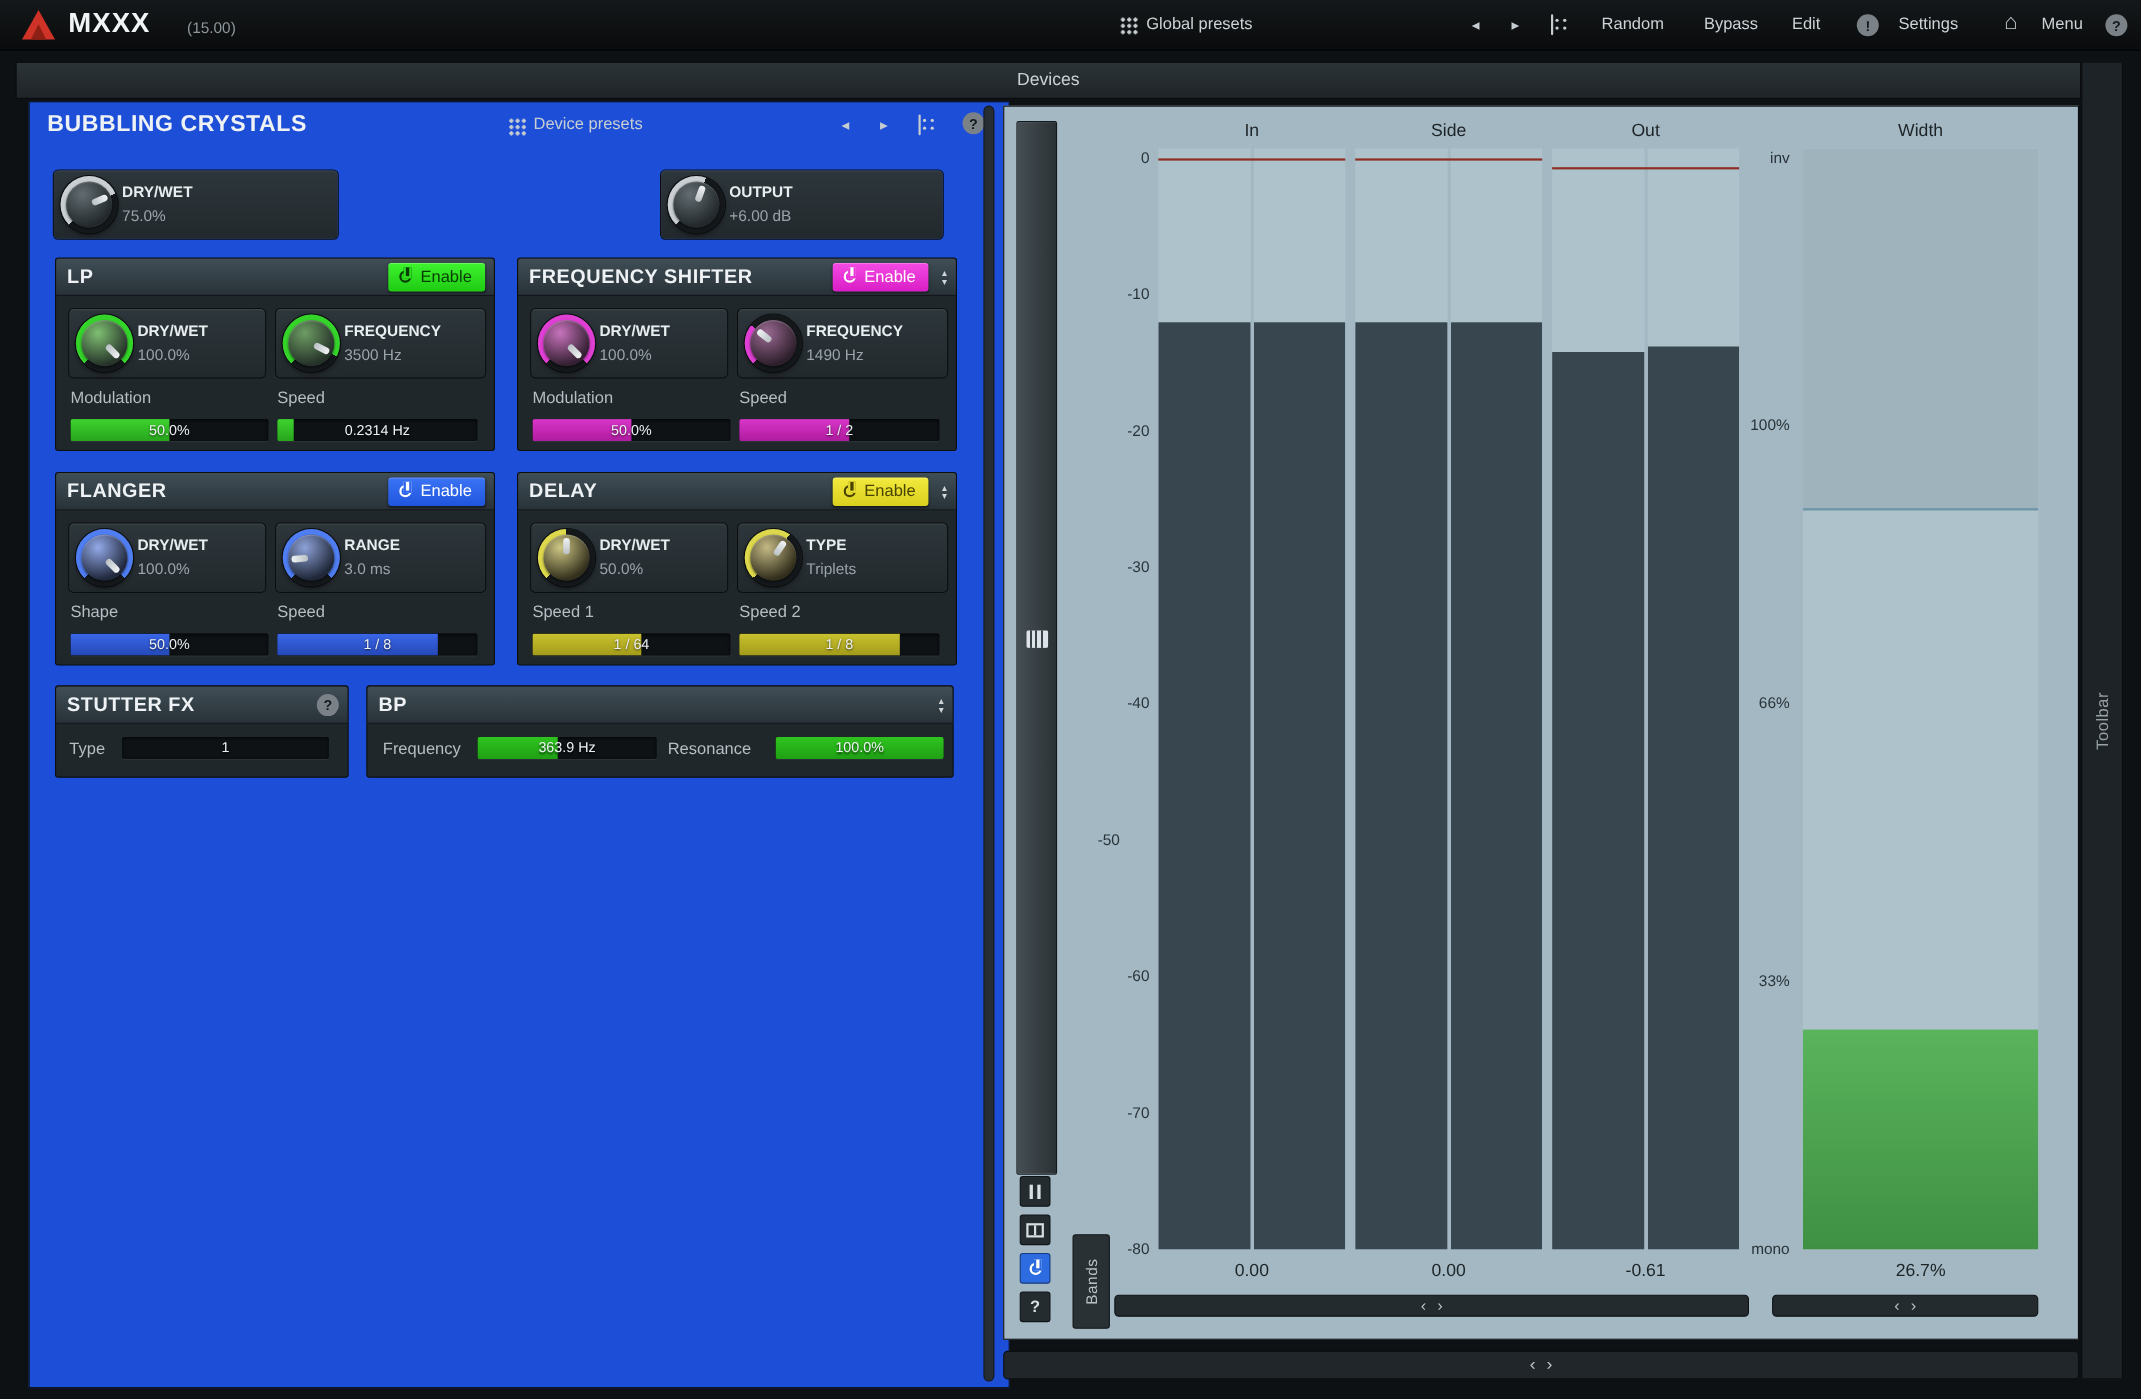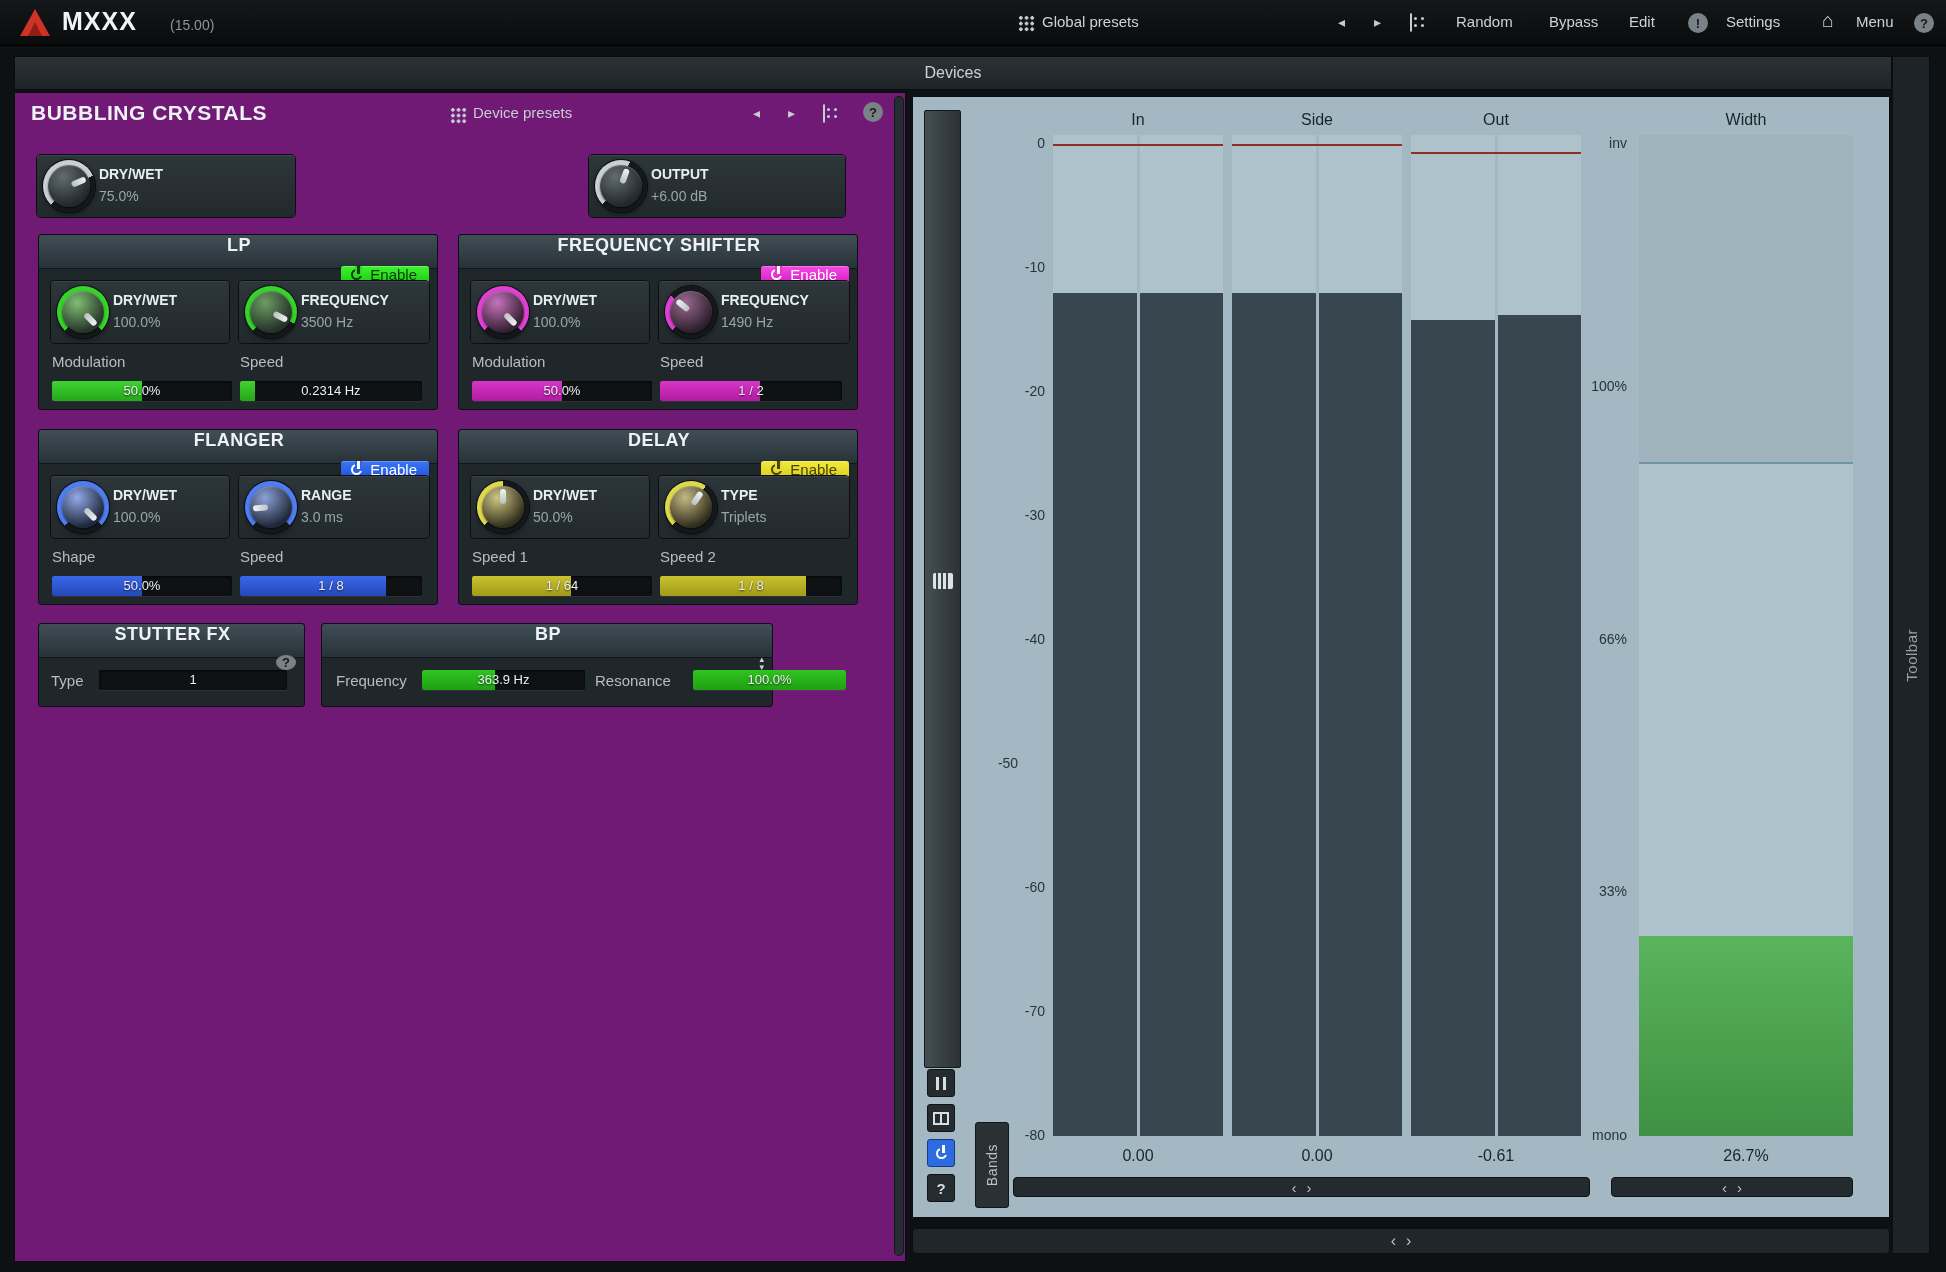--- a/index.html
+++ b/index.html
@@ -37,22 +37,22 @@
     box-shadow: 7px 7px 0 #c6cdd1, 7px 0 0 #c6cdd1, 0 7px 0 #c6cdd1; }
   .home-glyph { position:absolute; top:9px; font-size:20px; color:#c6cdd1; cursor:pointer; }
 
   
   #devicesbar { position:absolute; left:14px; top:56px; width:1878px; height:34px;
     background: linear-gradient(#2c3337, #1e2428); border:1px solid #0a0c0e;
     display:flex; align-items:center; justify-content:center;
     font-size:16px; color:#ccd3d6; cursor:pointer; }
 
   
-  #leftpanel { position:absolute; left:14px; top:92px; width:892px; height:1170px;
-    background:#701a75; border:1px solid #0b0d0f; }
+  #leftpanel { position:absolute; left:26px; top:92px; width:892px; height:1170px;
+    background:#1d4ed8; border:1px solid #0b0d0f; }
   .preset-title { position:absolute; left:16px; top:8px; font-size:21px; font-weight:bold;
     color:#eef2f4; letter-spacing:.5px; }
   .dp-label { position:absolute; top:11px; font-size:15px; color:#c7ced2; cursor:pointer; }
 
   .kbox { position:absolute; height:62px; border-radius:4px;
     background: linear-gradient(#2d363b, #22292d);
     box-shadow: 0 0 0 1px #0b0d0e, inset 0 1px 0 rgba(255,255,255,.07); }
   .kbox .kname { position:absolute; left:62px; top:11px; font-size:14px; font-weight:bold; color:#e8edef; }
   .kbox .kval  { position:absolute; left:62px; top:33px; font-size:14px; color:#9aa4aa; }
 
@@ -61,21 +61,21 @@
     box-shadow: 0 0 0 1px #0a0c0d, 0 2px 5px rgba(0,0,0,.55); cursor:pointer; }
   .knob::before { content:""; position:absolute; inset:5px; border-radius:50%;
     background: radial-gradient(circle at 36% 28%, var(--f1,#626c71), var(--f2,#22282b) 72%);
     box-shadow: inset 0 1px 1px rgba(255,255,255,.18), 0 1px 2px rgba(0,0,0,.6); }
   .knob::after { content:""; position:absolute; left:calc(50% - 3px); top:8px; width:6px; height:15px;
     border-radius:3px; background:linear-gradient(#f0f3f4,#b9c0c3);
     transform-origin: 3px 18px; transform: rotate(var(--rot)); }
 
   .section { position:absolute; background:#20272b; border:1px solid #0c0f10; border-radius:3px; }
   .sec-head { display:flex; align-items:center; height:34px; padding:0 8px 0 10px; gap:10px;
-    background: linear-gradient(#404e56, #283238); border-bottom:1px solid #11161a; border-radius:3px 3px 0 0;flex-direction:column; }
+    background: linear-gradient(#404e56, #283238); border-bottom:1px solid #11161a; border-radius:3px 3px 0 0; }
   .sec-title { font-size:18px; font-weight:bold; color:#eef2f4; letter-spacing:.5px; white-space:nowrap; }
   .enable-btn { margin-left:auto; height:26px; border-radius:3px; padding:0 12px 0 9px;
     display:flex; align-items:center; gap:7px; font-size:15px; cursor:pointer;
     box-shadow: 0 1px 2px rgba(0,0,0,.5), inset 0 1px 0 rgba(255,255,255,.25); }
   .en-green   { background:linear-gradient(#3ef32e,#1ecb12); color:#073c02; --bb:#2edd20; }
   .en-magenta { background:linear-gradient(#f44ae4,#d91ec6); color:#ffffff; --bb:#e634d5; }
   .en-blue    { background:linear-gradient(#3b74f5,#1f55dd); color:#ffffff; --bb:#2d64e9; }
   .en-yellow  { background:linear-gradient(#f2ea3e,#d9cf1d); color:#4a4302; --bb:#e6dd2e; }
   .pwr { width:13px; height:13px; position:relative; display:inline-block; }
   .pwr::before { content:""; position:absolute; inset:1px; border:2px solid currentColor; border-radius:50%; }
@@ -334,21 +334,21 @@
       <span class="qcircle" style="margin-left:auto;">?</span>
     </div>
     <span class="sl-label" style="left:12px; top:48px;">Type</span>
     <div class="hbar" style="left:60px; top:46px; width:188px;">
       <div class="hfill f-green" style="width: 0%;"></div>
       <span class="hval">1</span>
     </div>
   </div>
 
   
-  <div class="section" style="left:306px; top:530px; width:452px; height:84px;">
+  <div class="section" style="left:306px; top:530px; width:534px; height:84px;">
     <div class="sec-head">
       <span class="sec-title">BP</span>
       <div class="spinner" style="margin-left:auto;">
         <span>▴</span>
         <span>▾</span>
       </div>
     </div>
     <span class="sl-label" style="left:14px; top:48px;">Frequency</span>
     <div class="hbar" style="left:100px; top:46px; width:163px;">
       <div class="hfill f-green2" style="width: 45%;"></div>

